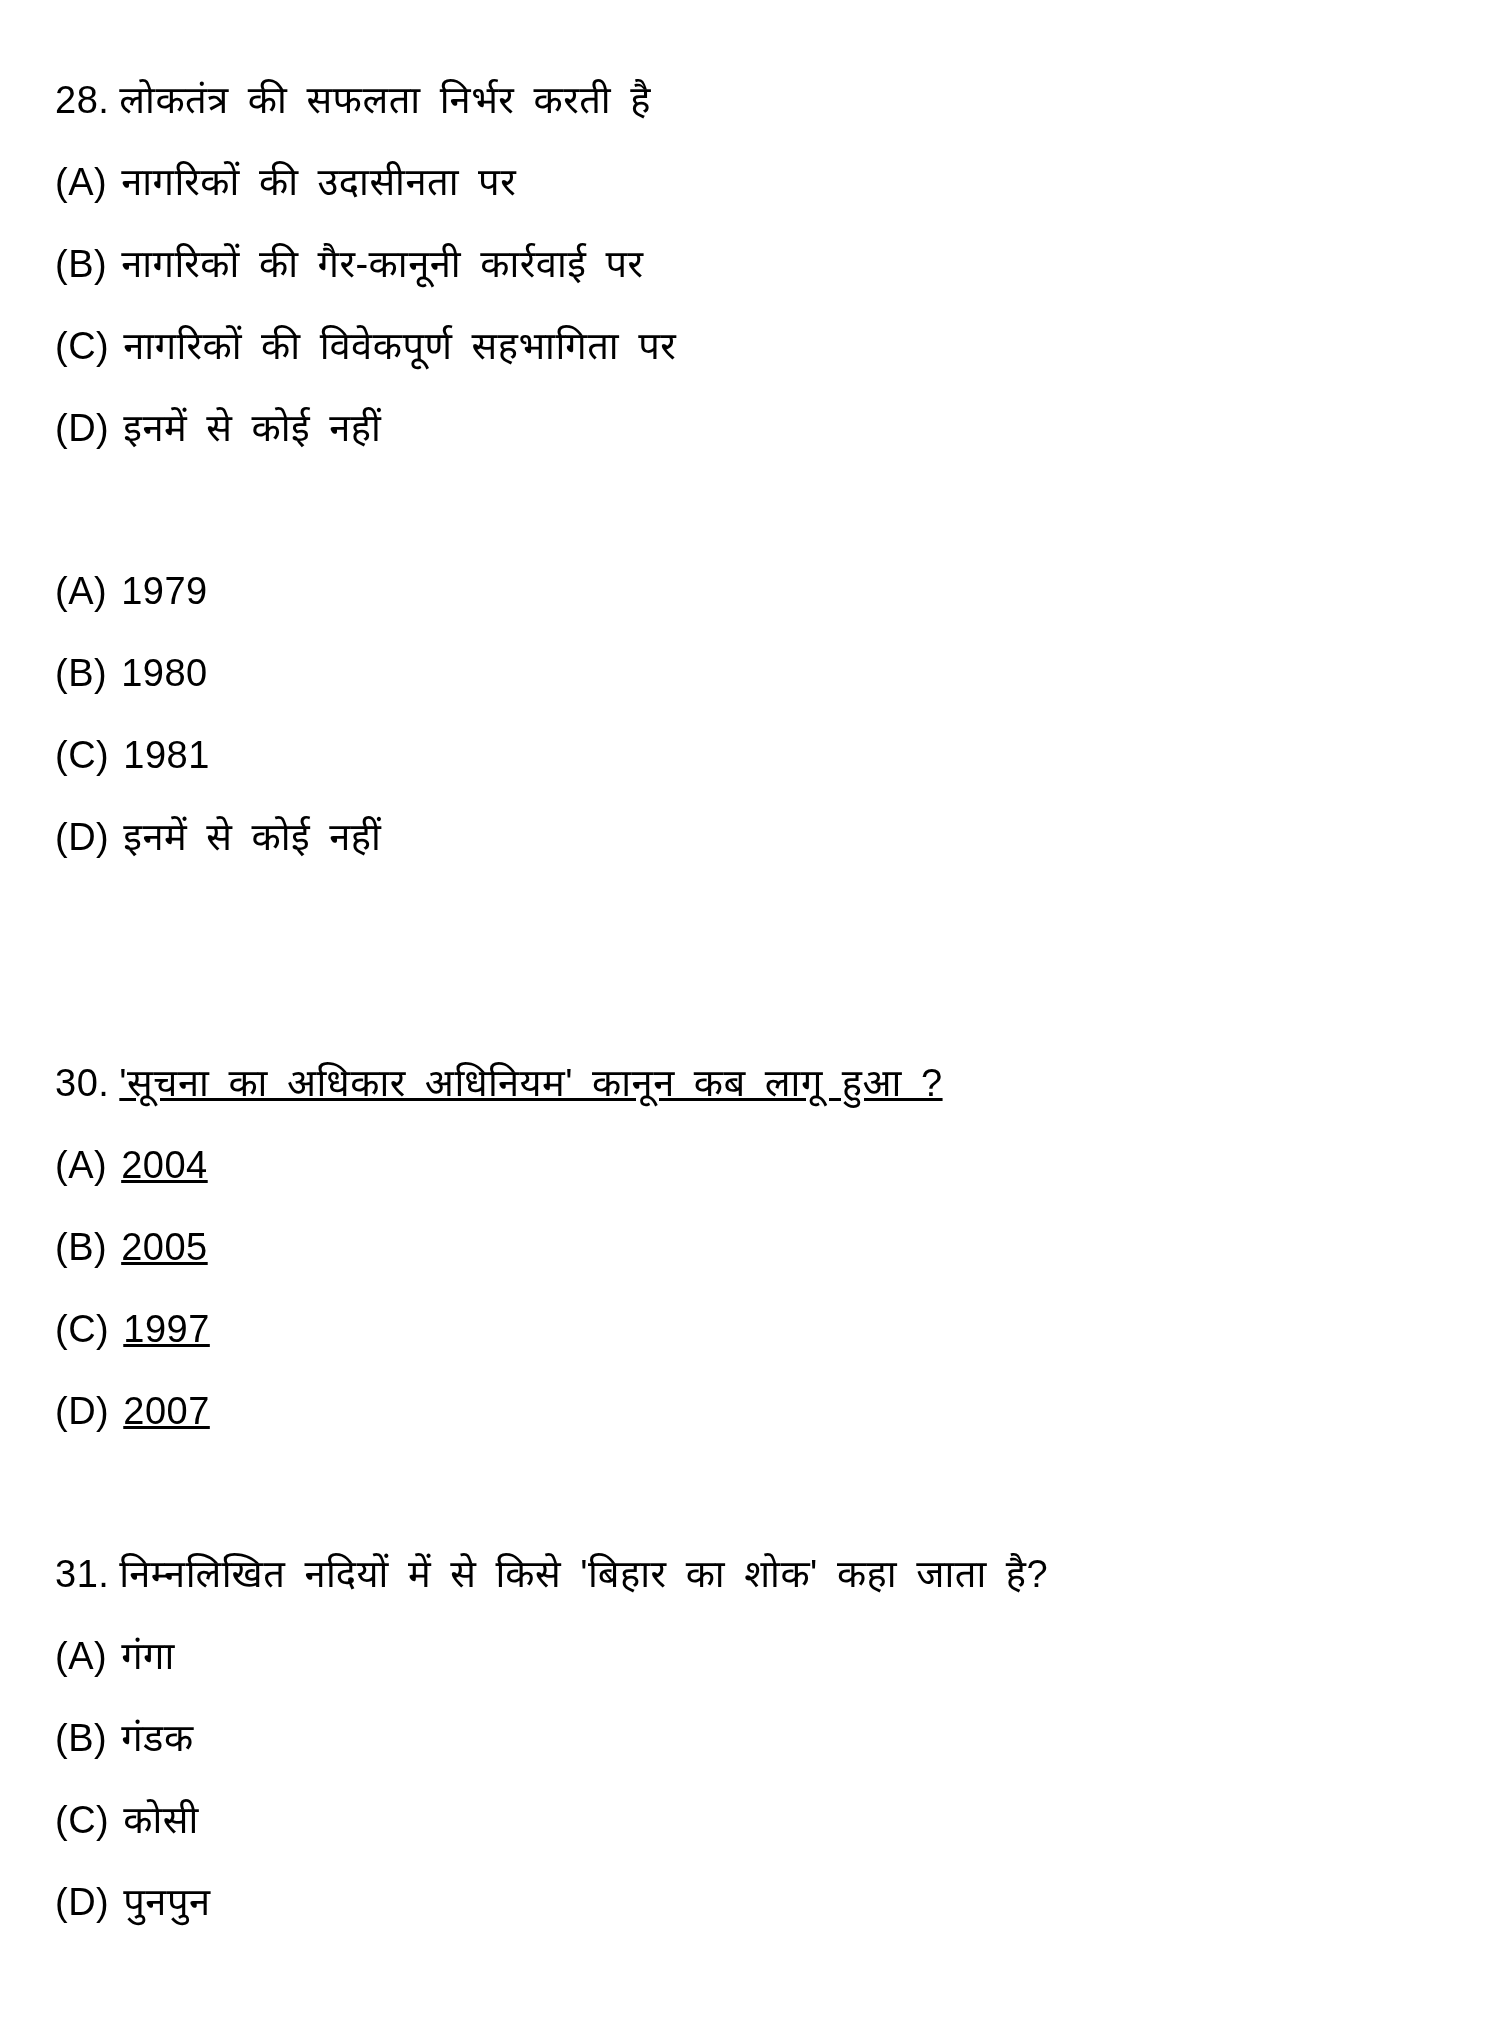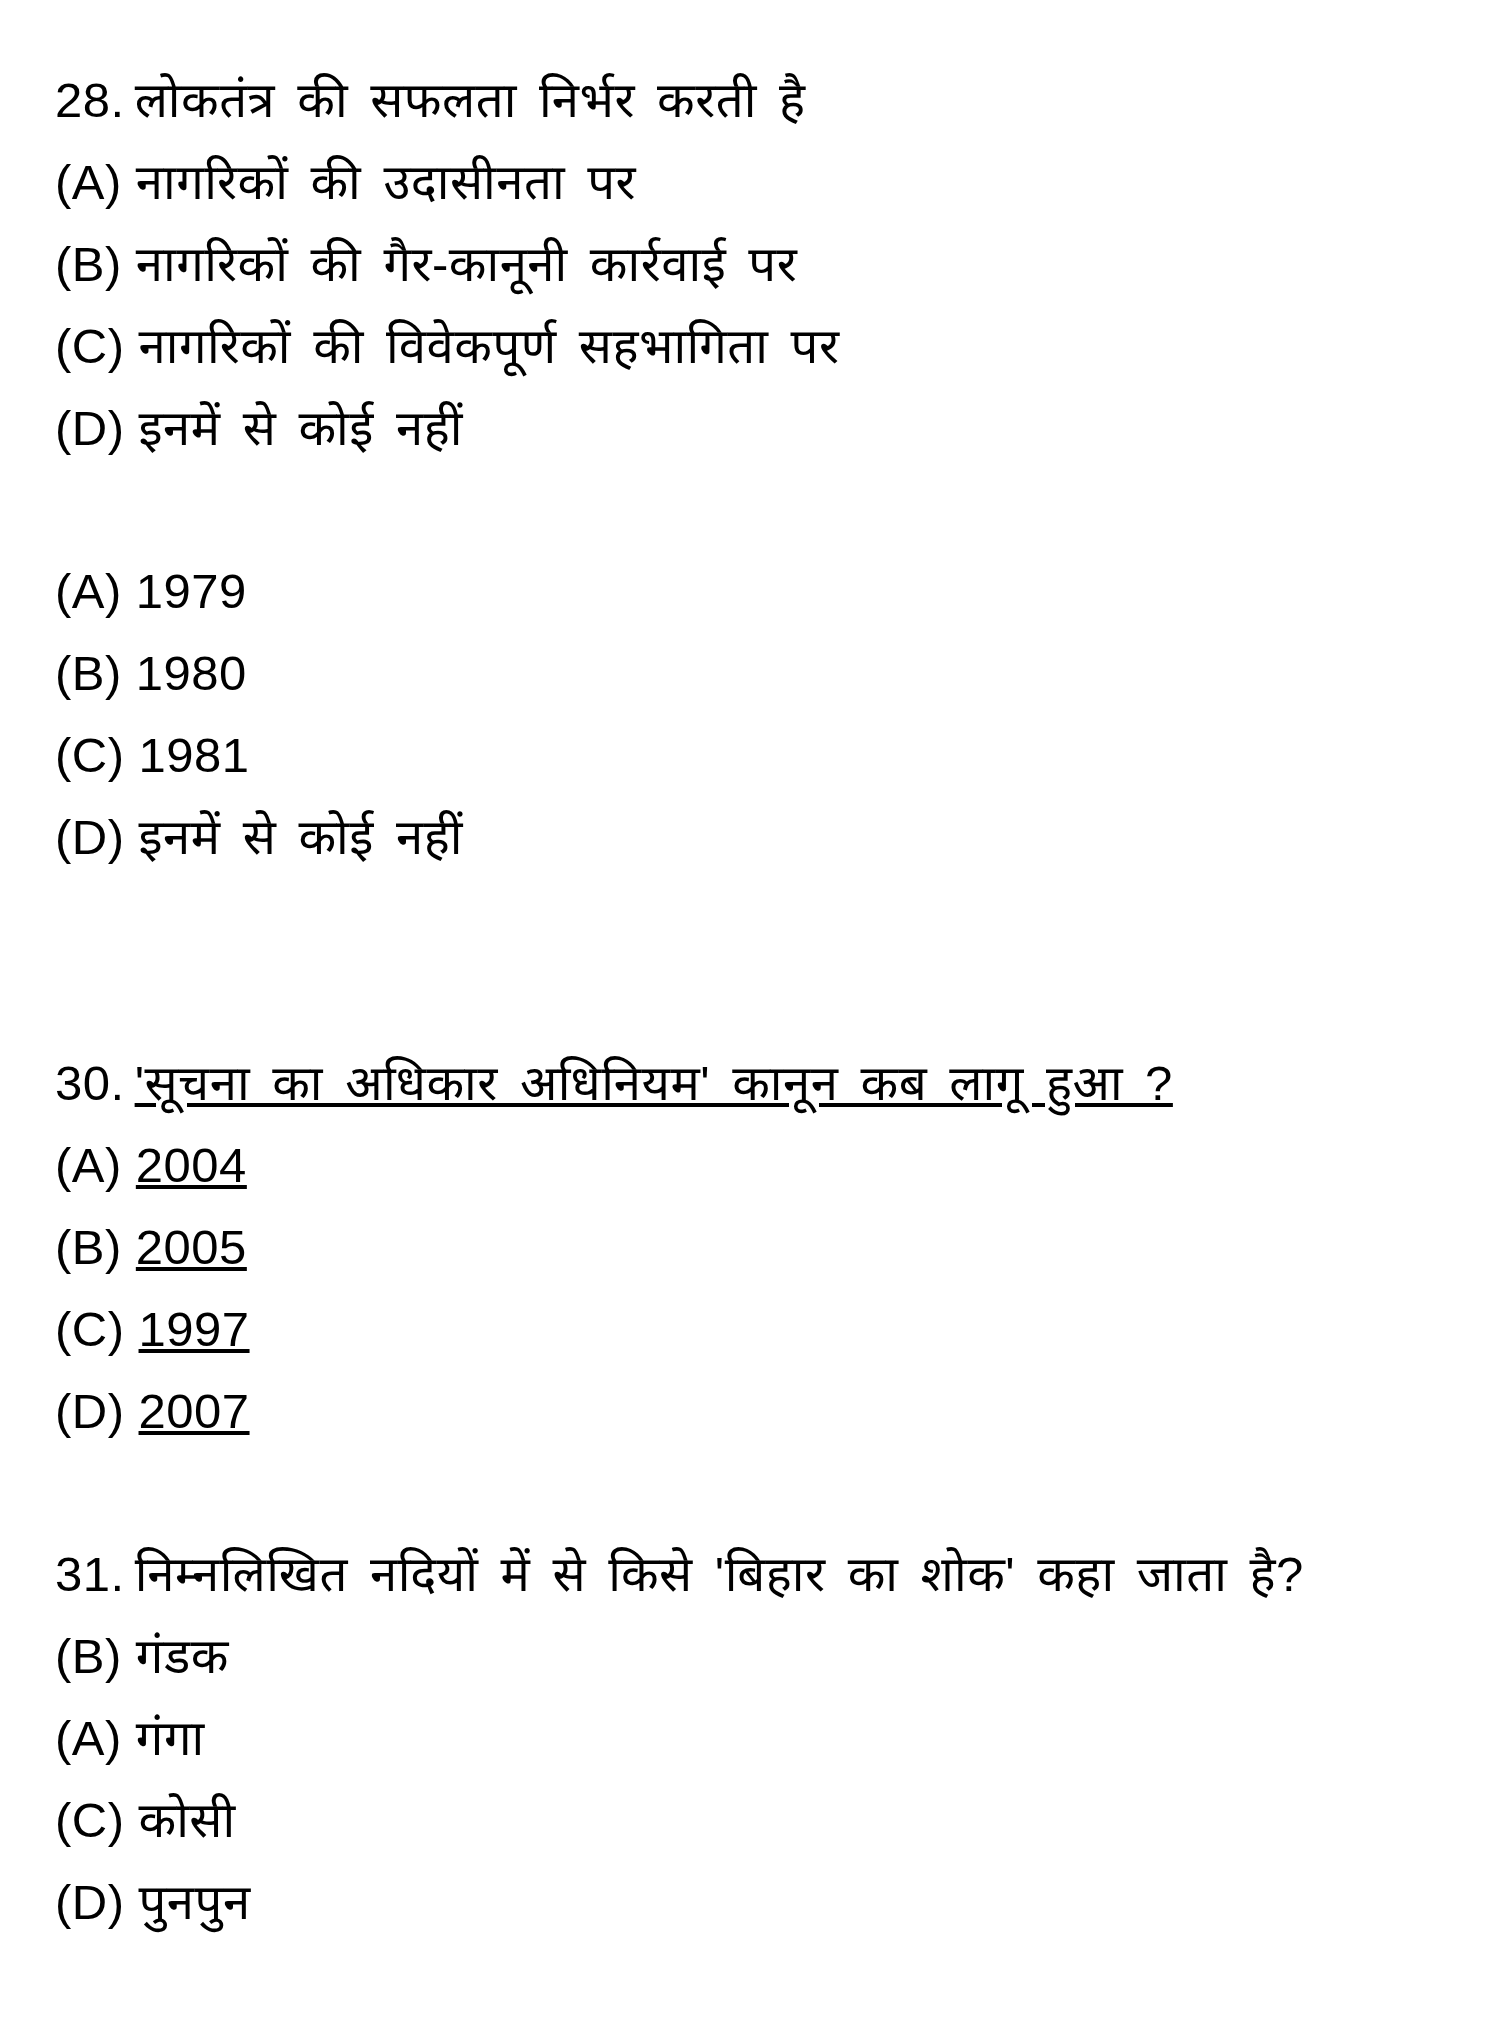--- a/index.html
+++ b/index.html
@@ -23,21 +23,21 @@
       height: 2034px;
     }
     .question-block {
       position: absolute;
       left: 55px;
       width: 1400px;
     }
     .line {
       height: 82px;
       line-height: 82px;
-      font-size: 49px;
+      font-size: 38px;
       white-space: nowrap;
       letter-spacing: 0.5px;
       word-spacing: 8px;
     }
     .q-num {
       display: inline-block;
       margin-right: 10px;
     }
     .opt-label {
       display: inline-block;
@@ -101,24 +101,24 @@
     <div class="line">
       <span class="opt-label">(D)</span><span class="opt-text">2007</span>
     </div>
   </div>
 
   <div class="question-block" style="top:1533px;">
     <div class="line">
       <span class="q-num">31.</span><span class="q-text">निम्नलिखित नदियों में से किसे 'बिहार का शोक' कहा जाता है?</span>
     </div>
     <div class="line">
-      <span class="opt-label">(B)</span><span class="opt-text">गंडक</span>
+      <span class="opt-label">(A)</span><span class="opt-text">गंगा</span>
     </div>
     <div class="line">
-      <span class="opt-label">(A)</span><span class="opt-text">गंगा</span>
+      <span class="opt-label">(B)</span><span class="opt-text">गंडक</span>
     </div>
     <div class="line">
       <span class="opt-label">(C)</span><span class="opt-text">कोसी</span>
     </div>
     <div class="line">
       <span class="opt-label">(D)</span><span class="opt-text">पुनपुन</span>
     </div>
   </div>
 
 </div>

